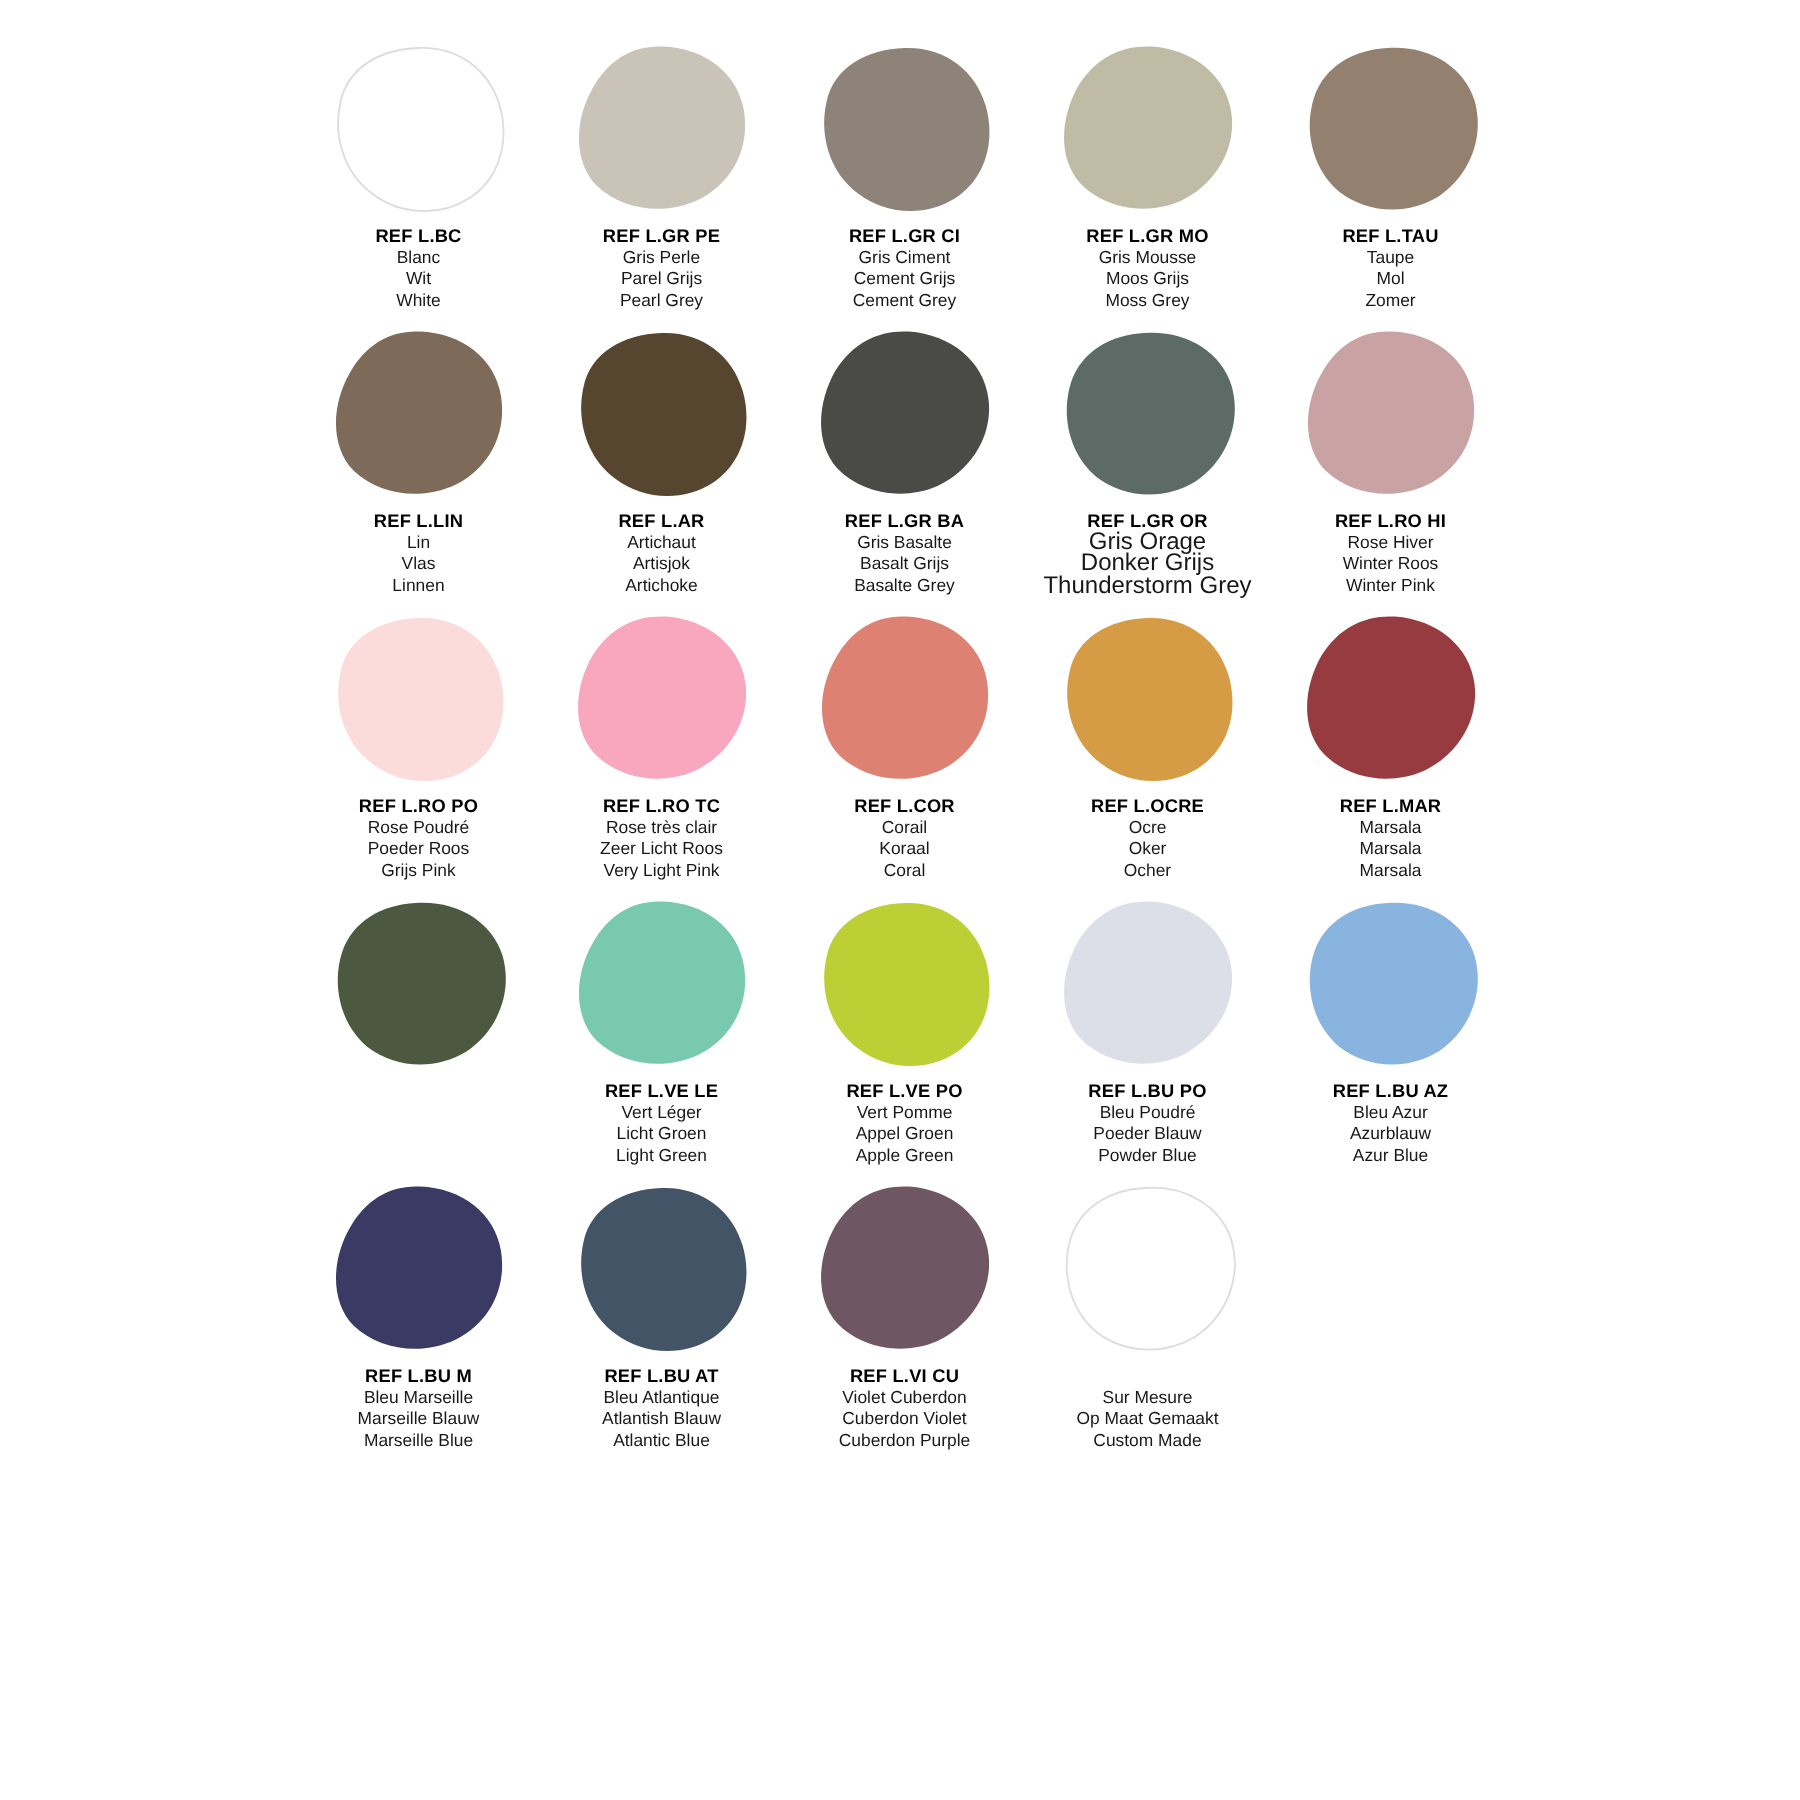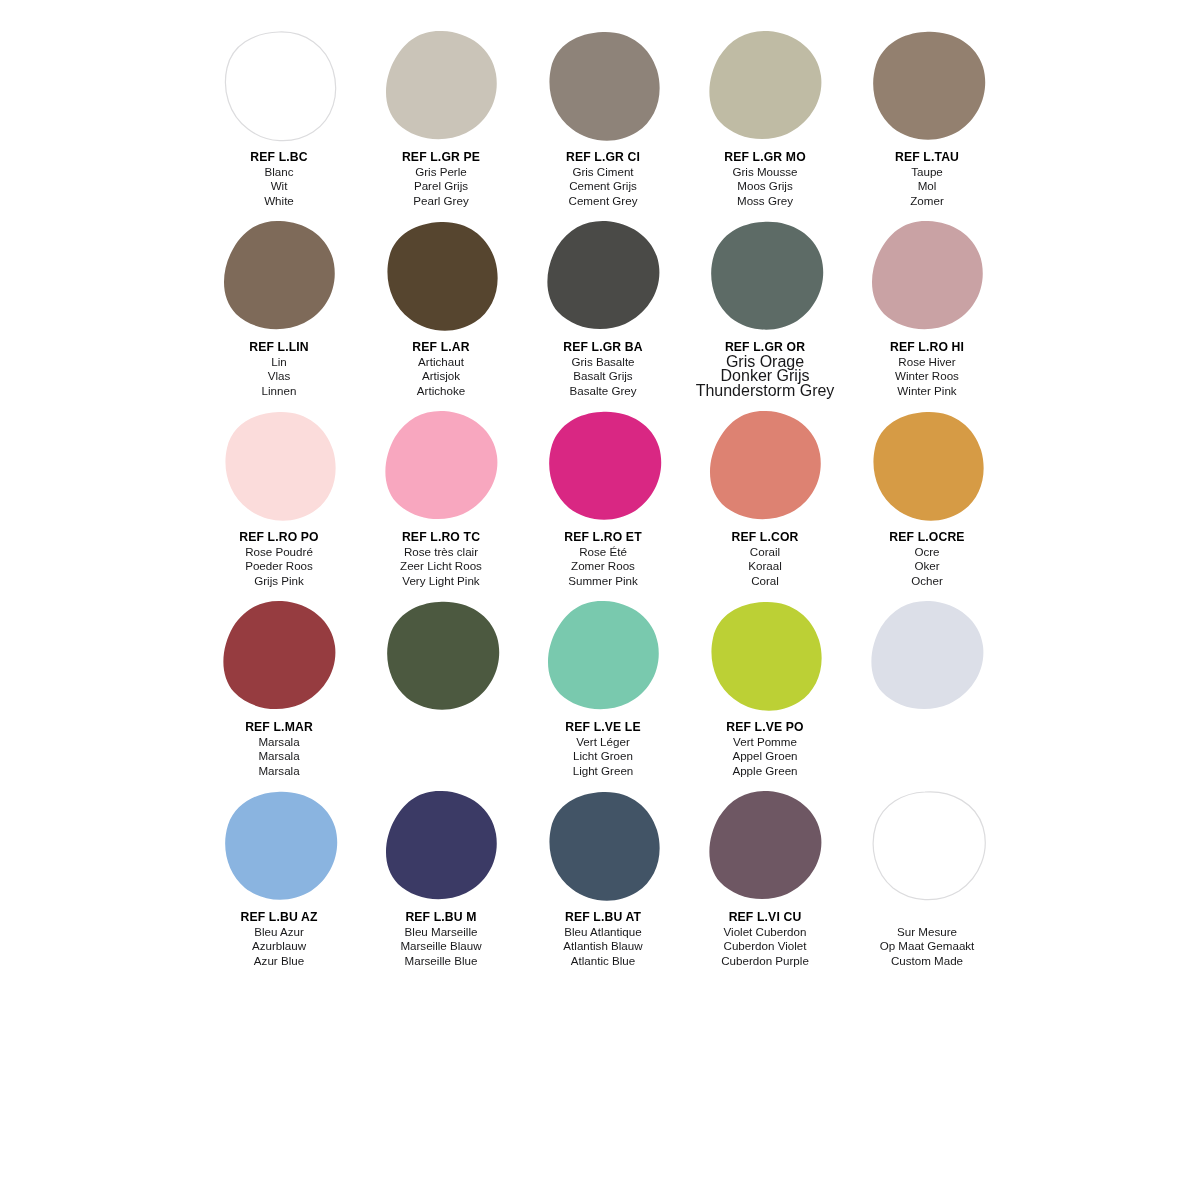--- a/index.html
+++ b/index.html
@@ -242,33 +242,20 @@
         <div class="labels">
           <div class="ref">REF L.RO TC</div>
           <div class="nm">Rose très clair</div>
           <div class="nm">Zeer Licht Roos</div>
           <div class="nm">Very Light Pink</div>
         </div>
       </div>
       <div class="cell">
         <div class="blob-wrap">
           <svg class="blob" viewBox="0 0 118 112">
-            <path d="M57,2 C84,0 108,14 115,37 C122,61 112,87 91,101 C70,114 43,112 25,98 C7,83 1,57 8,35 C15,14 35,3 57,2 Z" fill="#d92783"></path>
-          </svg>
-        </div>
-        <div class="labels">
-          <div class="ref">REF L.RO ET</div>
-          <div class="nm">Rose Été</div>
-          <div class="nm">Zomer Roos</div>
-          <div class="nm">Summer Pink</div>
-        </div>
-      </div>
-      <div class="cell">
-        <div class="blob-wrap">
-          <svg class="blob" viewBox="0 0 118 112">
             <path d="M60,1 C88,2 110,19 114,44 C118,69 106,92 84,103 C61,114 33,110 16,94 C0,78 1,50 13,29 C24,9 41,0 60,1 Z" fill="#dd8272"></path>
           </svg>
         </div>
         <div class="labels">
           <div class="ref">REF L.COR</div>
           <div class="nm">Corail</div>
           <div class="nm">Koraal</div>
           <div class="nm">Coral</div>
         </div>
       </div>
@@ -330,20 +317,26 @@
           <div class="nm">Appel Groen</div>
           <div class="nm">Apple Green</div>
         </div>
       </div>
       <div class="cell">
         <div class="blob-wrap">
           <svg class="blob" viewBox="0 0 118 112">
             <path d="M62,1 C90,3 112,21 115,46 C118,70 104,93 81,104 C58,114 30,109 14,92 C-1,75 1,48 13,27 C25,8 42,0 62,1 Z" fill="#dcdfe8"></path>
           </svg>
         </div>
+        <div class="labels">
+          <div class="ref">REF L.BU PO</div>
+          <div class="nm">Bleu Poudré</div>
+          <div class="nm">Poeder Blauw</div>
+          <div class="nm">Powder Blue</div>
+        </div>
       </div>
       <div class="cell">
         <div class="blob-wrap">
           <svg class="blob" viewBox="0 0 118 112">
             <path d="M57,2 C84,0 108,14 115,37 C122,61 112,87 91,101 C70,114 43,112 25,98 C7,83 1,57 8,35 C15,14 35,3 57,2 Z" fill="#8ab4e0"></path>
           </svg>
         </div>
         <div class="labels">
           <div class="ref">REF L.BU AZ</div>
           <div class="nm">Bleu Azur</div>

